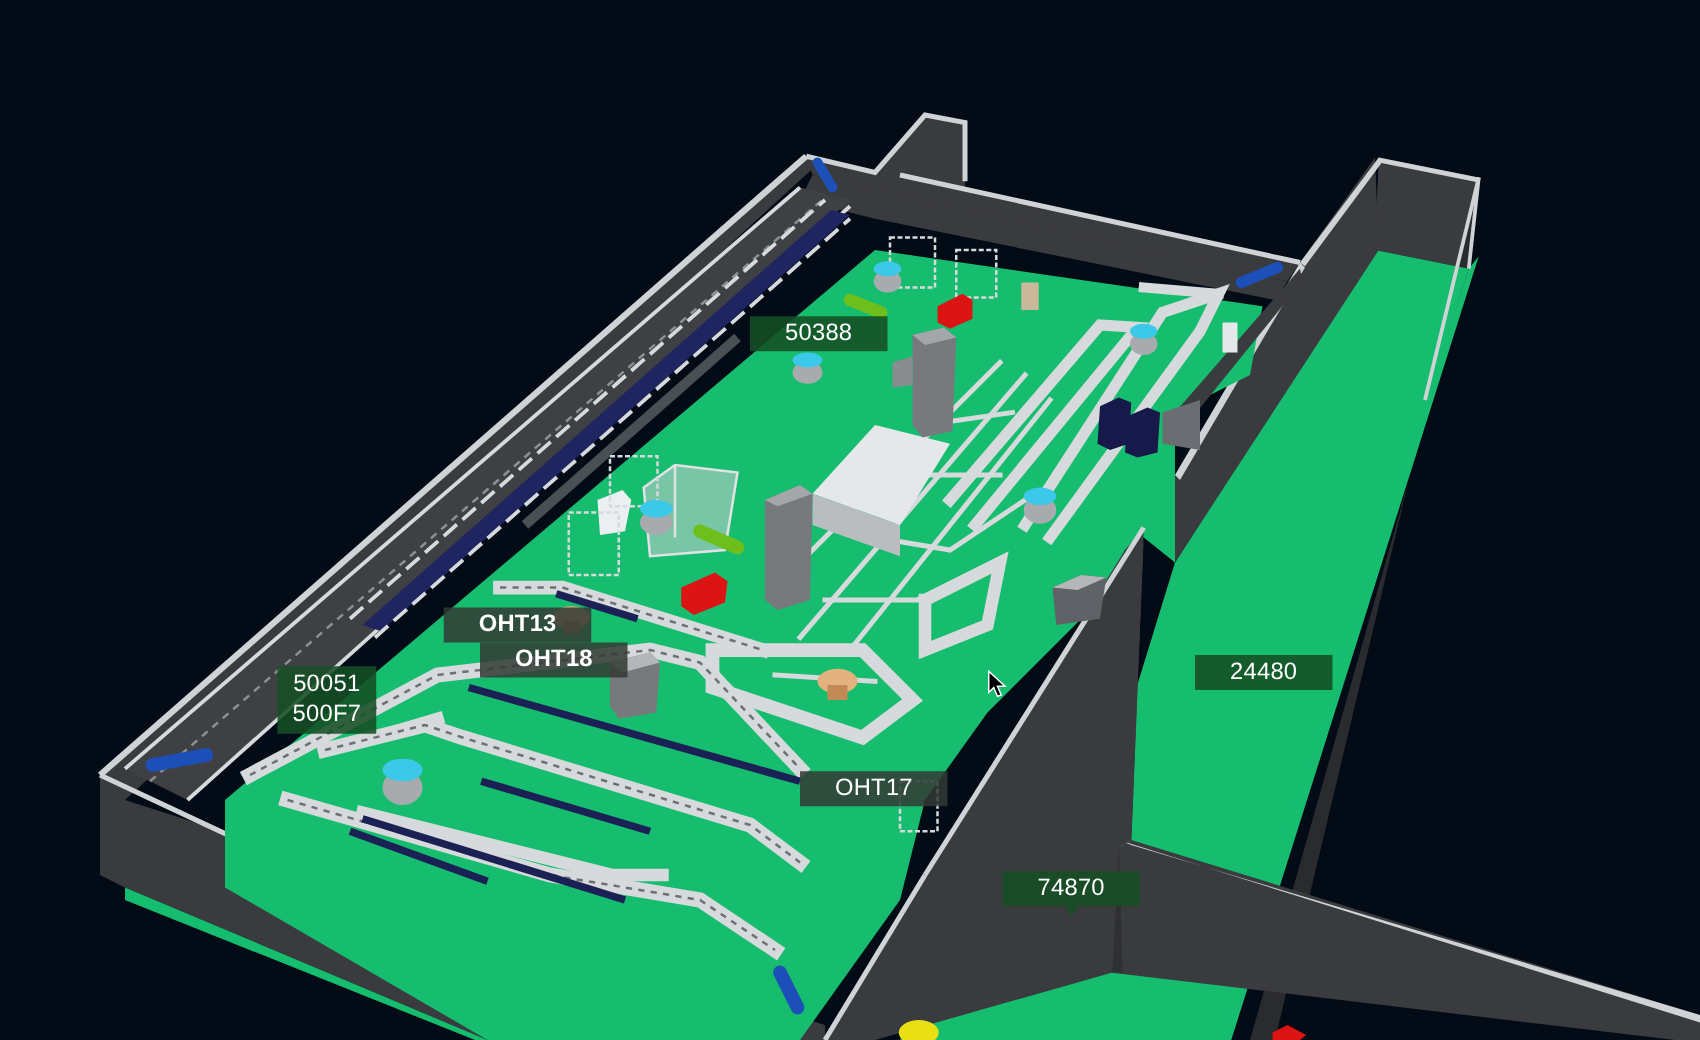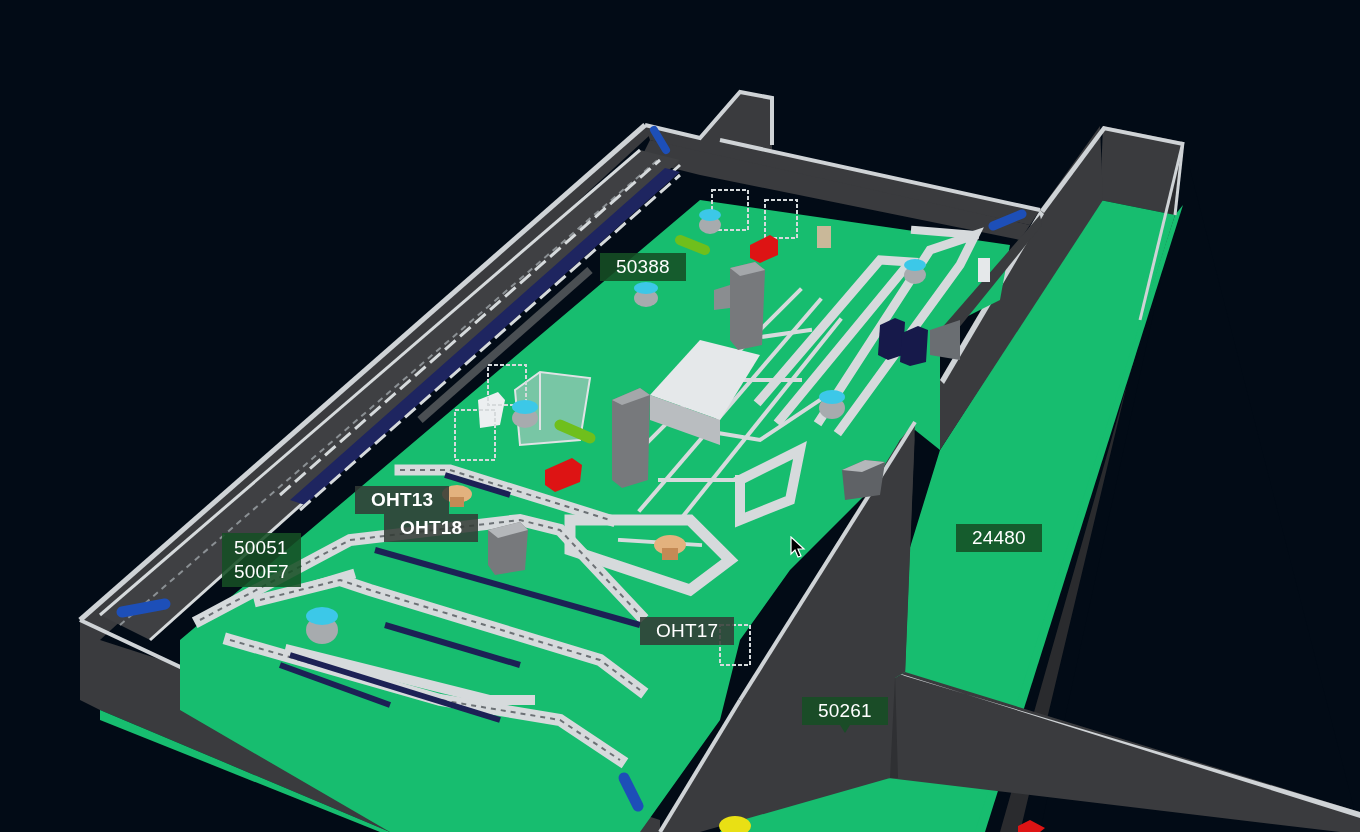--- a/index.html
+++ b/index.html
@@ -6,27 +6,27 @@
   body { width: 1360px; height: 832px; overflow: hidden; position: relative; font-family: "Liberation Sans", sans-serif; }
   #viewport { position: absolute; left: 0; top: 0; width: 1360px; height: 832px; background: #020b16; }
   #scene { position: absolute; left: 0; top: 0; }
   .tag {
     position: absolute;
     background: rgba(22, 78, 36, 0.88);
     color: #ffffff;
     font-family: "Liberation Sans", sans-serif;
     font-size: 19px;
     line-height: 24px;
-    padding: 2px 16px;
+    padding: 2px 28px;
     white-space: nowrap;
     cursor: pointer;
     letter-spacing: 0.2px;
   }
   .tag.dark { background: rgba(50, 58, 52, 0.86); }
-  .tag.multi { line-height: 24px; padding: 3px 12px; }
+  .tag.multi { line-height: 24px; padding: 3px 12px; text-align: center; }
   .tag .ptr {
     position: absolute; left: 50%; bottom: -8px; margin-left: -5px;
     width: 0; height: 0; border-left: 5px solid transparent; border-right: 5px solid transparent;
     border-top: 8px solid rgba(22, 78, 36, 0.88);
   }
   .tag .line { display: block; }
   #cursor { position: absolute; left: 790px; top: 536px; width: 16px; height: 24px; pointer-events: none; }
 </style>
 </head>
 <body>
@@ -249,20 +249,20 @@
   <div class="tag" style="left:600px; top:253px;">50388</div>
   <div class="tag dark" style="left:355px; top:486px;font-weight:bold;">OHT13</div>
   <div class="tag dark" style="left:384px; top:514px;font-weight:bold;">OHT18</div>
   <div class="tag multi" style="left:222px; top:533px;">
     <span class="line">50051</span>
     <span class="line">500F7</span>
   </div>
   <div class="tag dark" style="left:640px; top:617px;">OHT17</div>
   <div class="tag" style="left:956px; top:524px;">24480</div>
   <div class="tag" style="left:802px; top:697px;">
-    <span>50261</span>
+    <span>74870</span>
     <span class="ptr"></span>
   </div>
 
   <svg id="cursor" viewBox="0 0 16 24">
     <path d="M1 1 L1 18 L5 14 L8 21 L11 20 L8 13 L14 13 Z" fill="#000" stroke="#fff" stroke-width="1.2"></path>
   </svg>
 </div>
 
 </body></html>

